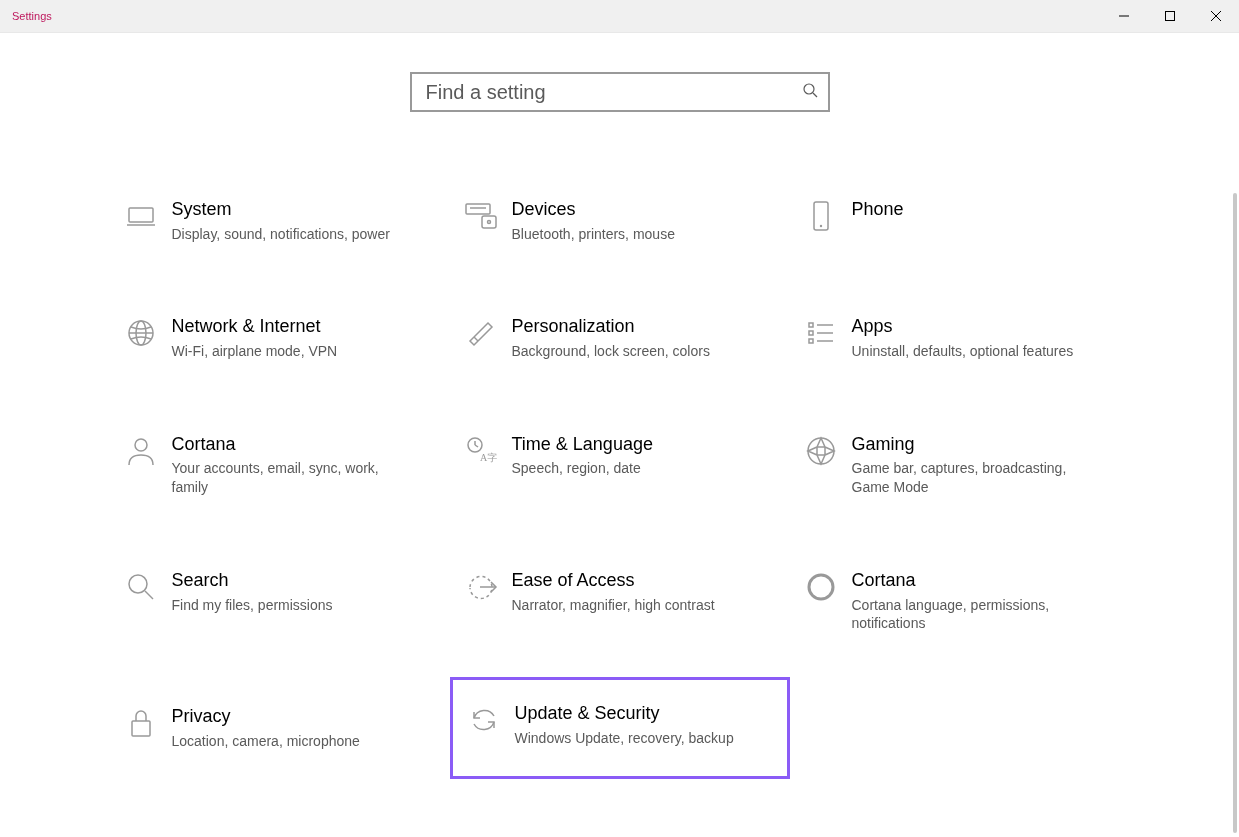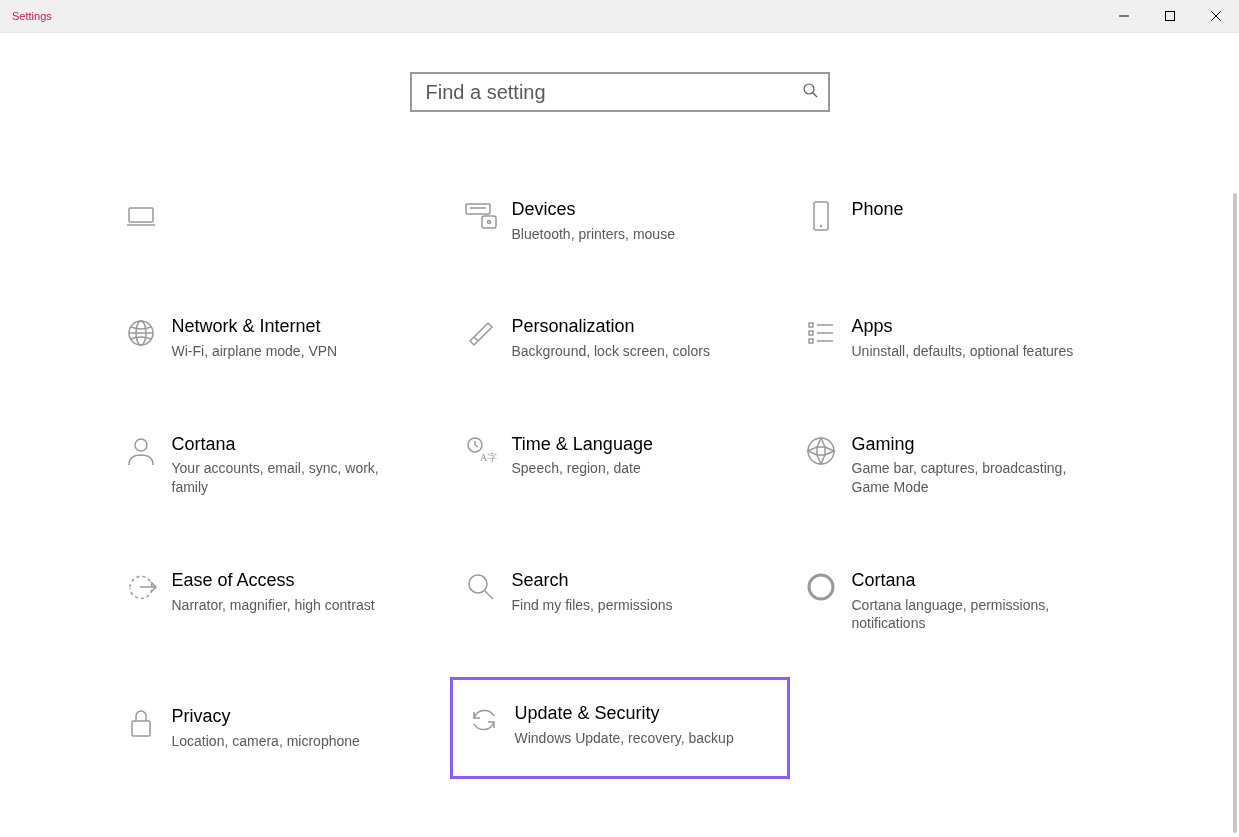--- a/index.html
+++ b/index.html
@@ -66,20 +66,24 @@
 
   <div class="grid">
 
     <div class="tile">
       <div class="icon-slot">
         <svg width="32" height="32" viewBox="0 0 32 32">
             <rect x="4" y="8" width="24" height="14" rx="1"></rect>
             <line x1="2" y1="25" x2="30" y2="25"></line>
           </svg>
       </div>
+      <div class="text">
+        <div class="cat-title">System</div>
+        <div class="cat-desc">Display, sound, notifications, power</div>
+      </div>
     </div>
 
     <div class="tile">
       <div class="icon-slot">
         <svg width="34" height="32" viewBox="0 0 34 32">
             <rect x="2" y="4" width="24" height="10" rx="1"></rect>
             <rect x="18" y="16" width="14" height="12" rx="2"></rect>
             <circle cx="25" cy="22" r="1.5"></circle>
             <line x1="6" y1="8" x2="22" y2="8"></line>
           </svg>
@@ -184,42 +188,42 @@
           </svg>
       </div>
       <div class="text">
         <div class="cat-title">Gaming</div>
         <div class="cat-desc">Game bar, captures, broadcasting, Game Mode</div>
       </div>
     </div>
 
     <div class="tile">
       <div class="icon-slot">
+        <svg width="32" height="32" viewBox="0 0 32 32">
+            <circle cx="13" cy="13" r="9"></circle>
+            <line x1="20" y1="20" x2="28" y2="28"></line>
+          </svg>
+      </div>
+      <div class="text">
+        <div class="cat-title">Search</div>
+        <div class="cat-desc">Find my files, permissions</div>
+      </div>
+    </div>
+
+    <div class="tile">
+      <div class="icon-slot">
         <svg width="34" height="32" viewBox="0 0 34 32">
             <path d="M6 16 A11 11 0 1 1 6 17" stroke-dasharray="3,3"></path>
             <line x1="16" y1="16" x2="32" y2="16"></line>
             <polyline points="27,11 32,16 27,21"></polyline>
           </svg>
       </div>
       <div class="text">
         <div class="cat-title">Ease of Access</div>
         <div class="cat-desc">Narrator, magnifier, high contrast</div>
-      </div>
-    </div>
-
-    <div class="tile">
-      <div class="icon-slot">
-        <svg width="32" height="32" viewBox="0 0 32 32">
-            <circle cx="13" cy="13" r="9"></circle>
-            <line x1="20" y1="20" x2="28" y2="28"></line>
-          </svg>
-      </div>
-      <div class="text">
-        <div class="cat-title">Search</div>
-        <div class="cat-desc">Find my files, permissions</div>
       </div>
     </div>
 
     <div class="tile">
       <div class="icon-slot">
         <svg width="32" height="32" viewBox="0 0 32 32">
             <circle cx="16" cy="16" r="12" stroke-width="3"></circle>
           </svg>
       </div>
       <div class="text">

